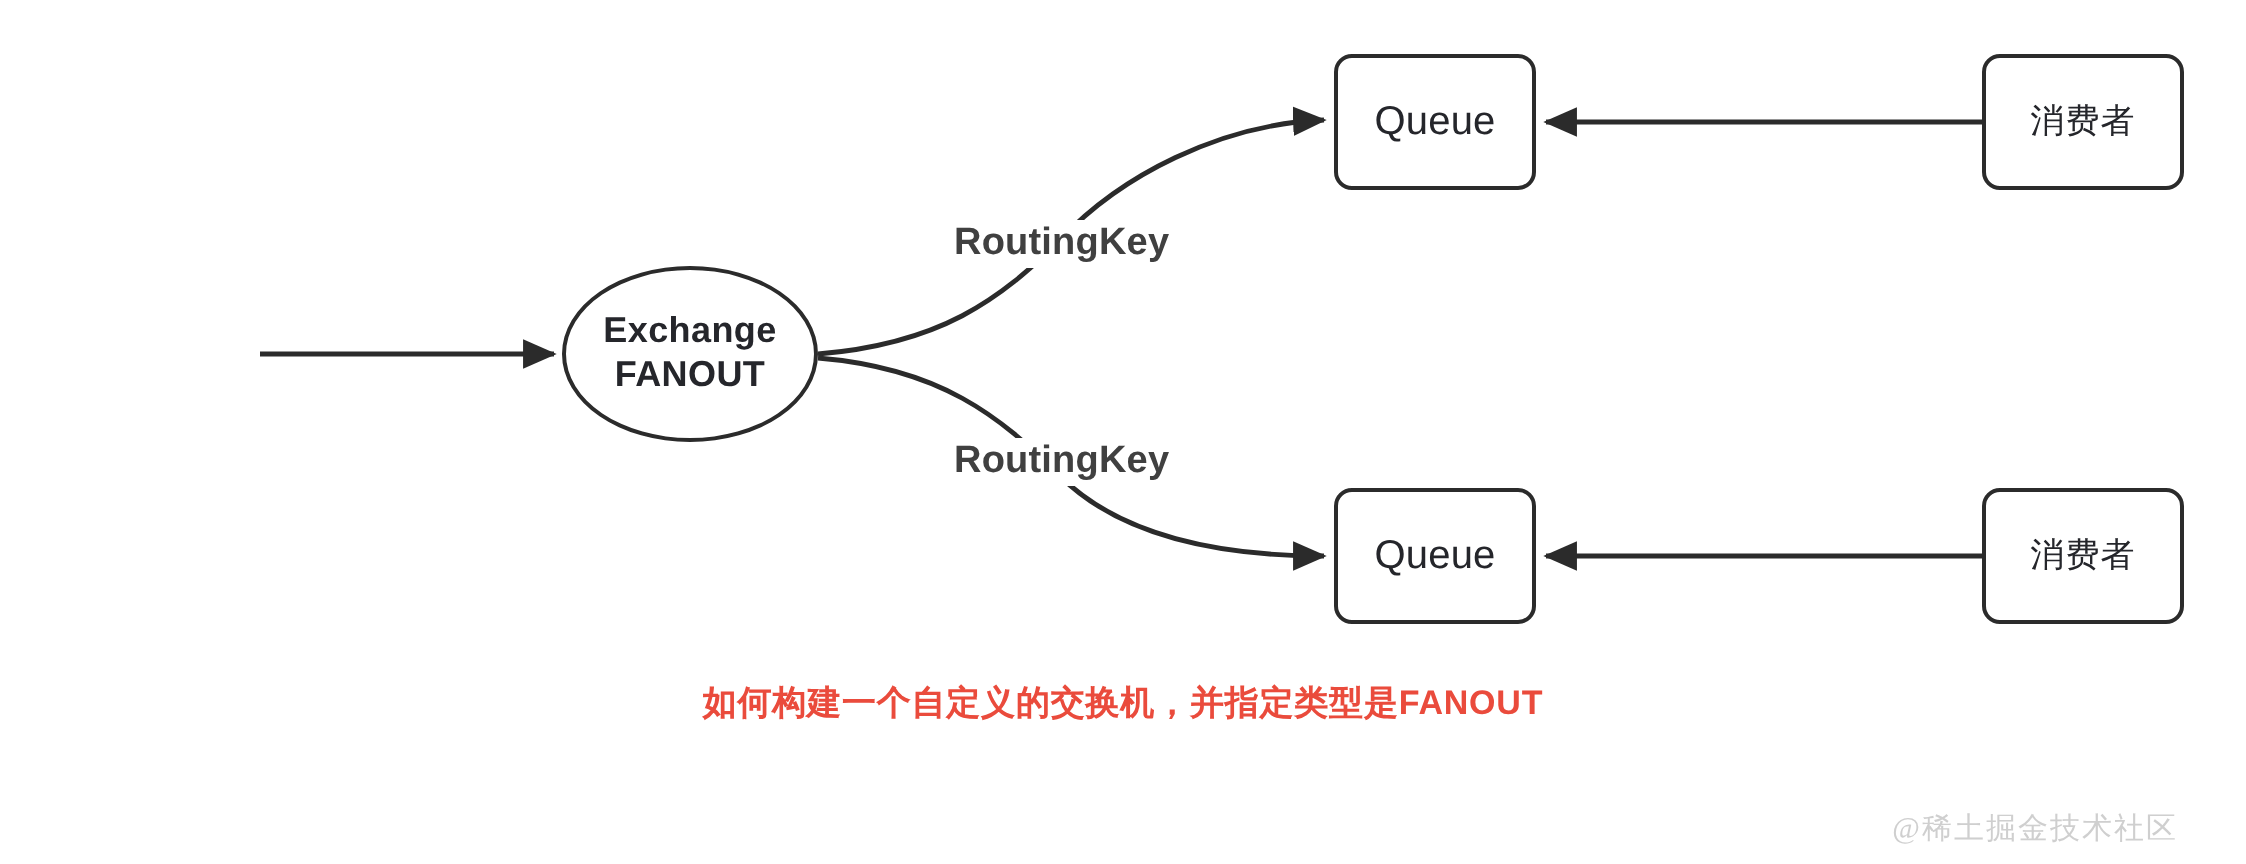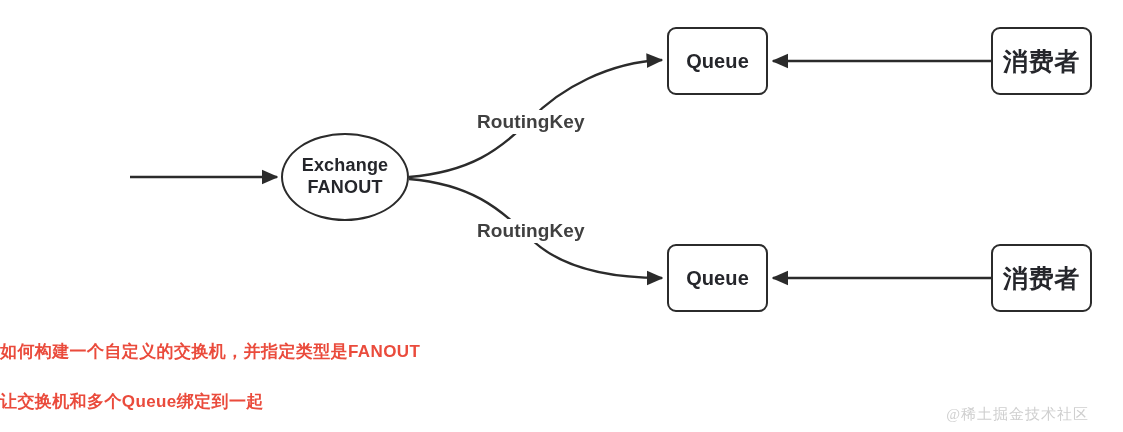--- a/index.html
+++ b/index.html
@@ -39,27 +39,27 @@
   .node.ellipse {
     border-radius: 50%;
     border-width: 2.2px;
   }
   .node-label {
     text-align: center;
     line-height: 1.22;
     white-space: pre-line;
   }
   .label-cn {
-    font-size: 25px;
-    font-weight: 700;
+    font-size: 17px;
+    font-weight: 400;
     letter-spacing: 0.6px;
   }
   .label-en {
     font-size: 20px;
-    font-weight: 700;
+    font-weight: 400;
     letter-spacing: 0.1px;
   }
   .label-ellipse {
     font-size: 18px;
     font-weight: 700;
     letter-spacing: 0.2px;
   }
 
   .edge-label {
     position: absolute;
@@ -69,20 +69,21 @@
     letter-spacing: 0.1px;
     background: #ffffff;
     padding: 1px 3px;
     white-space: nowrap;
   }
 
   .caption {
     position: absolute;
     width: 100%;
     left: 0;
+    text-align: center;
     font-size: 17px;
     font-weight: 700;
     color: #ea4b3c;
     letter-spacing: 0.4px;
     white-space: nowrap;
   }
 
   .watermark {
     position: absolute;
     right: 34px;
@@ -140,17 +141,16 @@
 
   <div class="node box" style="left:991px; top:244px; width:101px; height:68px;">
     <span class="node-label label-cn">消费者</span>
   </div>
 
   <div class="edge-label" style="left:474px; top:110px;">RoutingKey</div>
 
   <div class="edge-label" style="left:474px; top:219px;">RoutingKey</div>
 
   <div class="caption" style="top:340px;">如何构建一个自定义的交换机，并指定类型是FANOUT</div>
-  <div class="caption" style="top:390px;">让交换机和多个Queue绑定到一起</div>
 
   <div class="watermark">@稀土掘金技术社区</div>
 
 </div>
 
 </body></html>

